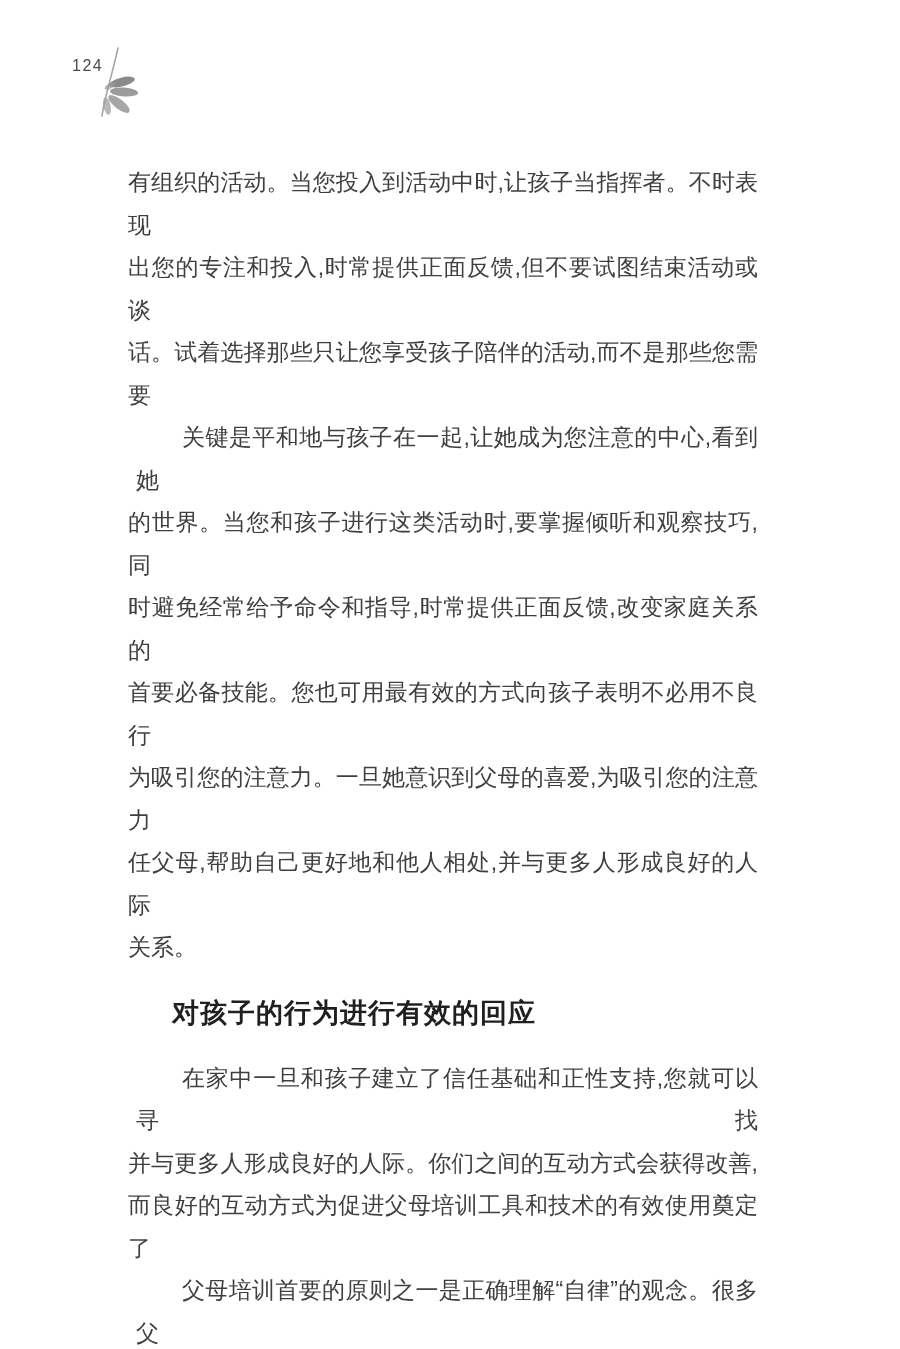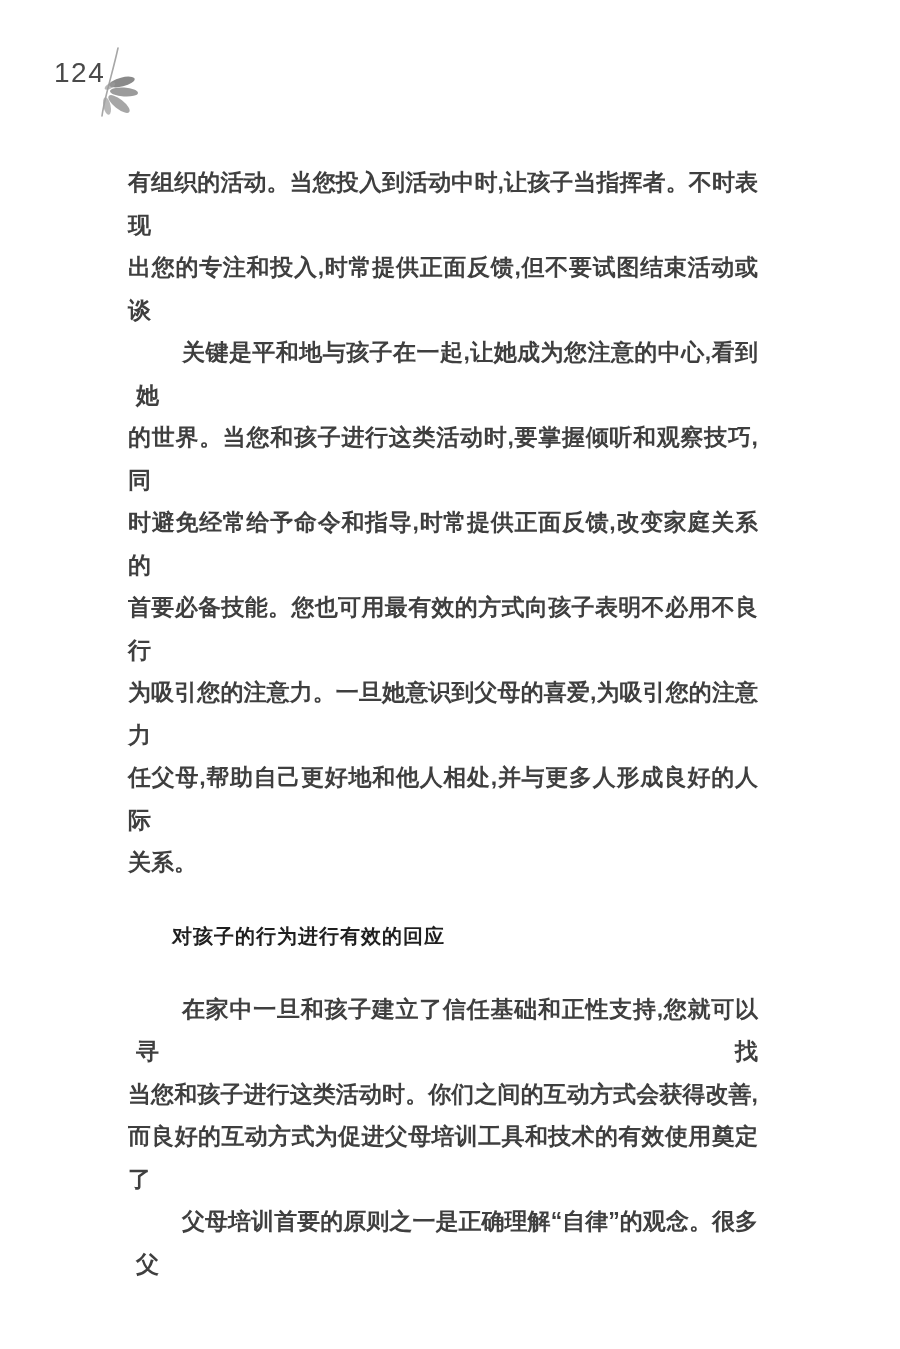--- a/index.html
+++ b/index.html
@@ -6,59 +6,59 @@
   body {
     width: 900px;
     height: 1349px;
     background: #ffffff;
     position: relative;
     font-family: "Liberation Sans", "DejaVu Sans", sans-serif;
     overflow: hidden;
   }
   .page-number {
     position: absolute;
-    left: 54px;
+    left: 72px;
     top: 57px;
-    font-size: 28px;
+    font-size: 16px;
     color: #4a4a4a;
     letter-spacing: 1.5px;
   }
   .leaf {
     position: absolute;
     left: 88px;
     top: 42px;
     width: 62px;
     height: 92px;
   }
   .content {
     position: absolute;
     left: 128px;
     top: 161px;
     width: 630px;
   }
-  .para { margin: 0; font-weight: bold; }
+  .para { margin: 0; }
   .line {
     font-size: 23px;
     line-height: 42.5px;
     color: #3f3f3f;
     white-space: nowrap;
   }
   .line.justify {
     white-space: normal;
     text-align: justify;
     text-align-last: justify;
   }
   .line.indent { text-indent: 46px; margin-left: 8px; }
   .heading {
     font-family: "Liberation Serif", "DejaVu Serif", serif;
     font-weight: bold;
-    font-size: 20px;
+    font-size: 27px;
     color: #1f1f1f;
     line-height: 42px;
-    margin: 31px 0;
+    margin: 23px 0;
     padding-left: 44px;
     letter-spacing: 1px;
   }
 </style>
 </head>
 <body>
 
 <div class="page">
 
   <span class="page-number">124</span>
@@ -71,34 +71,35 @@
       <ellipse cx="31" cy="62" rx="13" ry="4.8" transform="rotate(38 31 62)" fill="#909090" opacity="0.8"></ellipse>
       <ellipse cx="19" cy="64" rx="9" ry="3.6" transform="rotate(78 19 64)" fill="#a0a0a0" opacity="0.75"></ellipse>
       <ellipse cx="22" cy="44" rx="6" ry="2.6" transform="rotate(-30 22 44)" fill="#9a9a9a" opacity="0.7"></ellipse>
     </svg>
   </span>
 
   <main class="content" id="content">
       <div class="para">
         <div class="line justify">有组织的活动。当您投入到活动中时,让孩子当指挥者。不时表现</div>
         <div class="line justify">出您的专注和投入,时常提供正面反馈,但不要试图结束活动或谈</div>
+        <div class="line justify">话。试着选择那些只让您享受孩子陪伴的活动,而不是那些您需要</div>
       </div>
       <div class="para">
         <div class="line justify indent">关键是平和地与孩子在一起,让她成为您注意的中心,看到她</div>
         <div class="line justify">的世界。当您和孩子进行这类活动时,要掌握倾听和观察技巧,同</div>
         <div class="line justify">时避免经常给予命令和指导,时常提供正面反馈,改变家庭关系的</div>
         <div class="line justify">首要必备技能。您也可用最有效的方式向孩子表明不必用不良行</div>
         <div class="line justify">为吸引您的注意力。一旦她意识到父母的喜爱,为吸引您的注意力</div>
         <div class="line justify">任父母,帮助自己更好地和他人相处,并与更多人形成良好的人际</div>
         <div class="line">关系。</div>
       </div>
       <h2 class="heading">对孩子的行为进行有效的回应</h2>
       <div class="para">
         <div class="line justify indent">在家中一旦和孩子建立了信任基础和正性支持,您就可以寻找</div>
-        <div class="line justify">当您和孩子进行这类活动时。你们之间的互动方式会获得改善,</div>
+        <div class="line justify">并与更多人形成良好的人际。你们之间的互动方式会获得改善,</div>
         <div class="line justify">而良好的互动方式为促进父母培训工具和技术的有效使用奠定了</div>
       </div>
       <div class="para">
         <div class="line justify indent">父母培训首要的原则之一是正确理解“自律”的观念。很多父</div>
       </div>
     </main>
 
 </div>
 
 </body></html>

